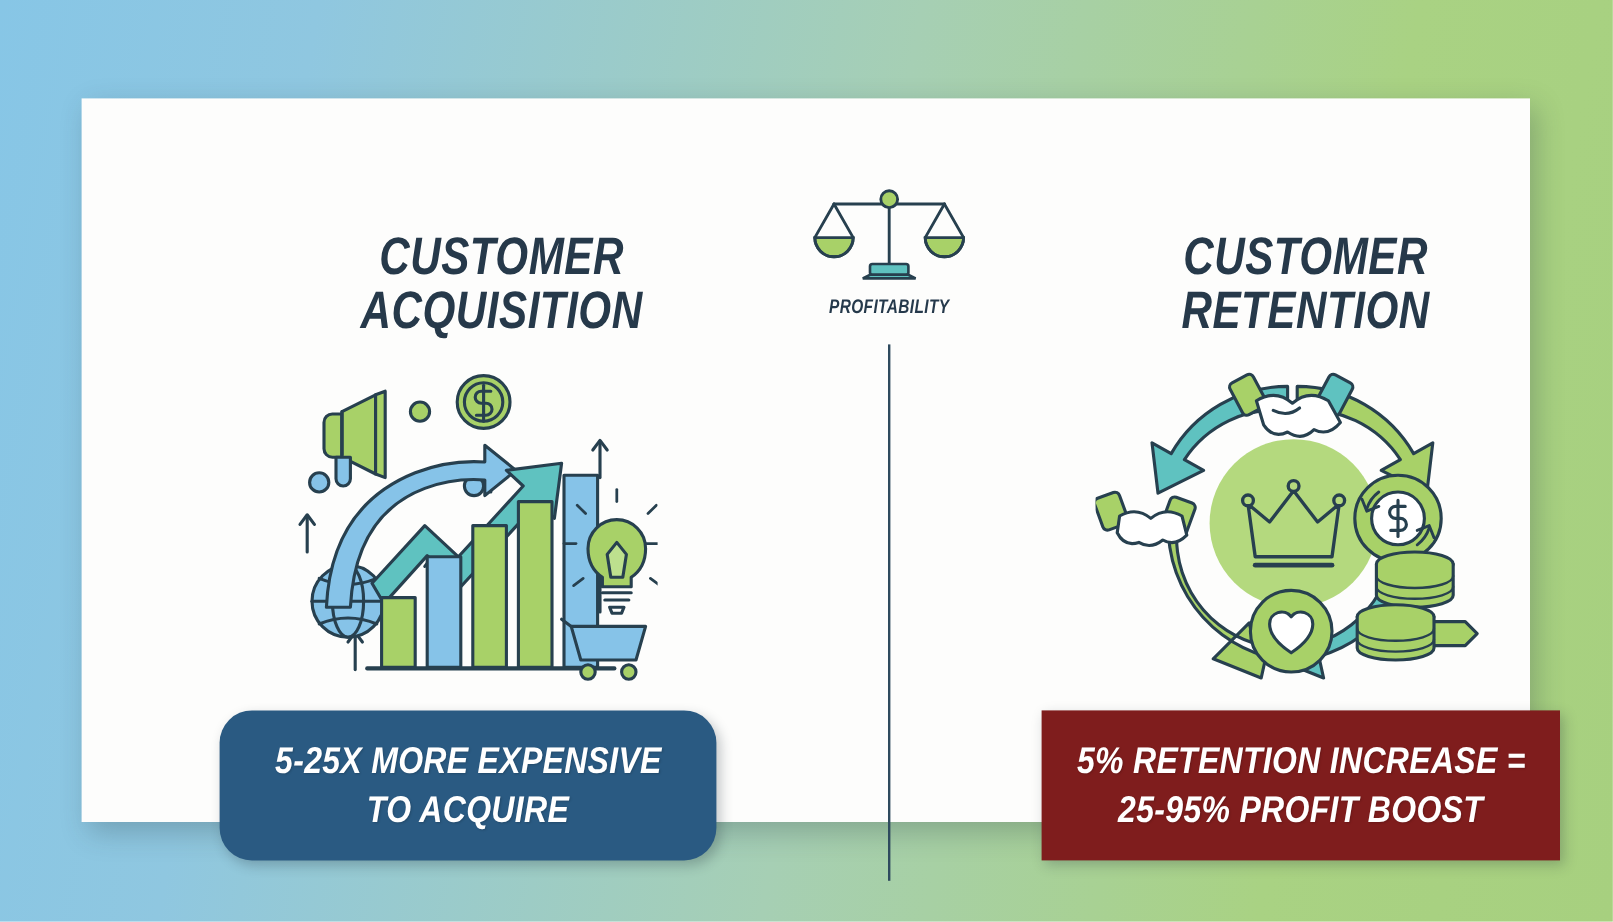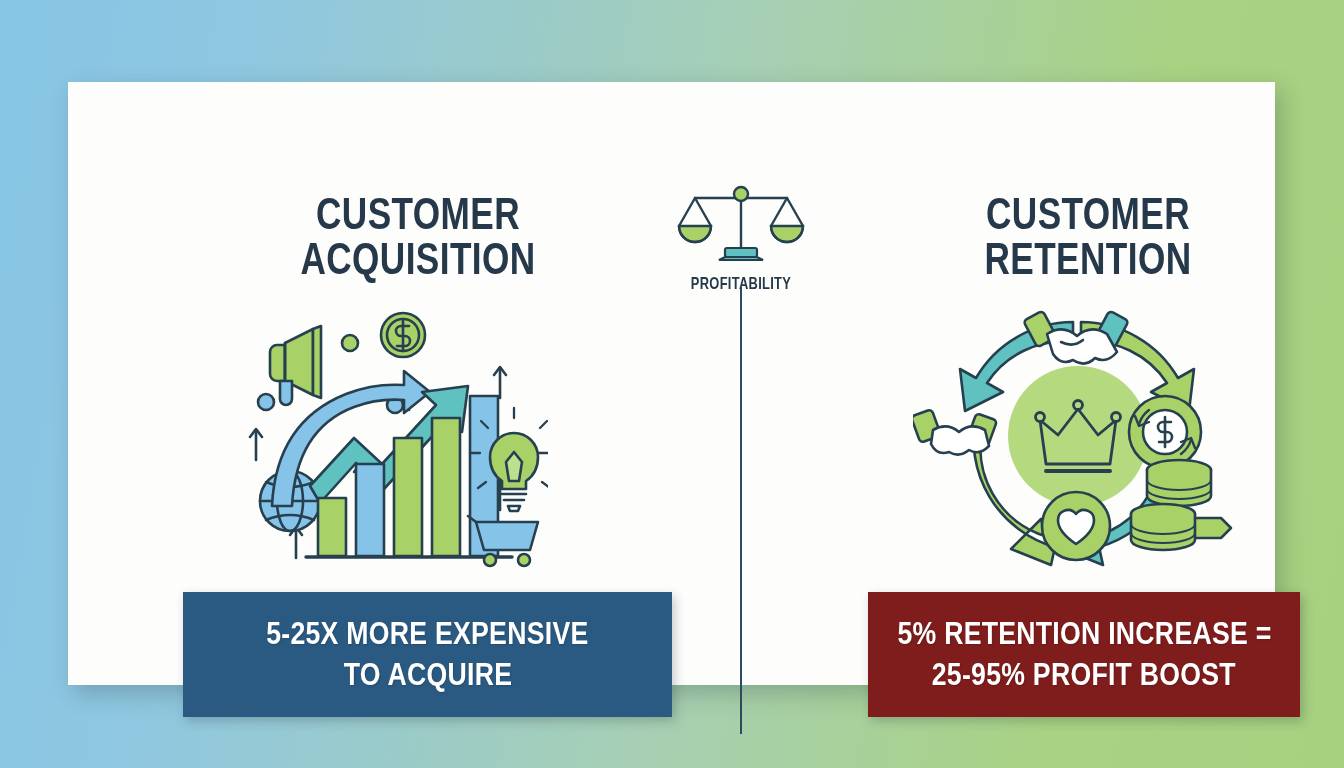--- a/index.html
+++ b/index.html
@@ -11,21 +11,21 @@
   }
   body {
     font-family: "Liberation Sans", sans-serif;
     background: linear-gradient(100deg, #87c6e6 0%, #8fc7e0 18%, #a6cfb4 52%, #a9d283 80%, #a7d07f 100%);
     position: relative;
   }
 
   #infographic {
     position: absolute;
     left: 0; top: 0;
-    width: 1344px; height: 768px;
+    width: 1344px; height: 768px; font-style: italic;
   }
 
   .card {
     position: absolute;
     left: 68px;
     top: 82px;
     width: 1207px;
     height: 603px;
     background: #fdfdfc;
     box-shadow: 6px 8px 22px rgba(40,60,70,0.28);
@@ -36,21 +36,21 @@
     position: absolute;
     left: 672px;
     top: 205px;
     width: 2px;
     height: 447px;
     background: #2e4a5e;
   }
   .profit-block {
     position: absolute;
     left: 587px;
-    top: 100px;
+    top: 72px;
     width: 172px;
     text-align: center;
   }
   .profit-label {
     font-size: 16.5px;
     font-weight: bold;
     letter-spacing: 0.4px;
     color: #25394b;
     transform: scaleX(0.78);
     transform-origin: center top;
@@ -101,22 +101,23 @@
     line-height: 1.30;
     font-weight: bold;
     letter-spacing: 0.3px;
     text-transform: uppercase;
     transform: scaleX(0.86);
     white-space: nowrap;
     text-shadow: 1px 1px 2px rgba(0,0,0,0.18);
   }
   .banner-left {
     left: 115px; top: 510px;
-    width: 489px; height: 125px;
+    width: 414px; height: 125px;
     background: #2a5a82;
+    border-radius: 27px;
   }
   .banner-right {
     left: 800px; top: 510px;
     width: 432px; height: 125px;
     background: #7f1d1d;
   }
 
   
   .illus {
     position: absolute;

